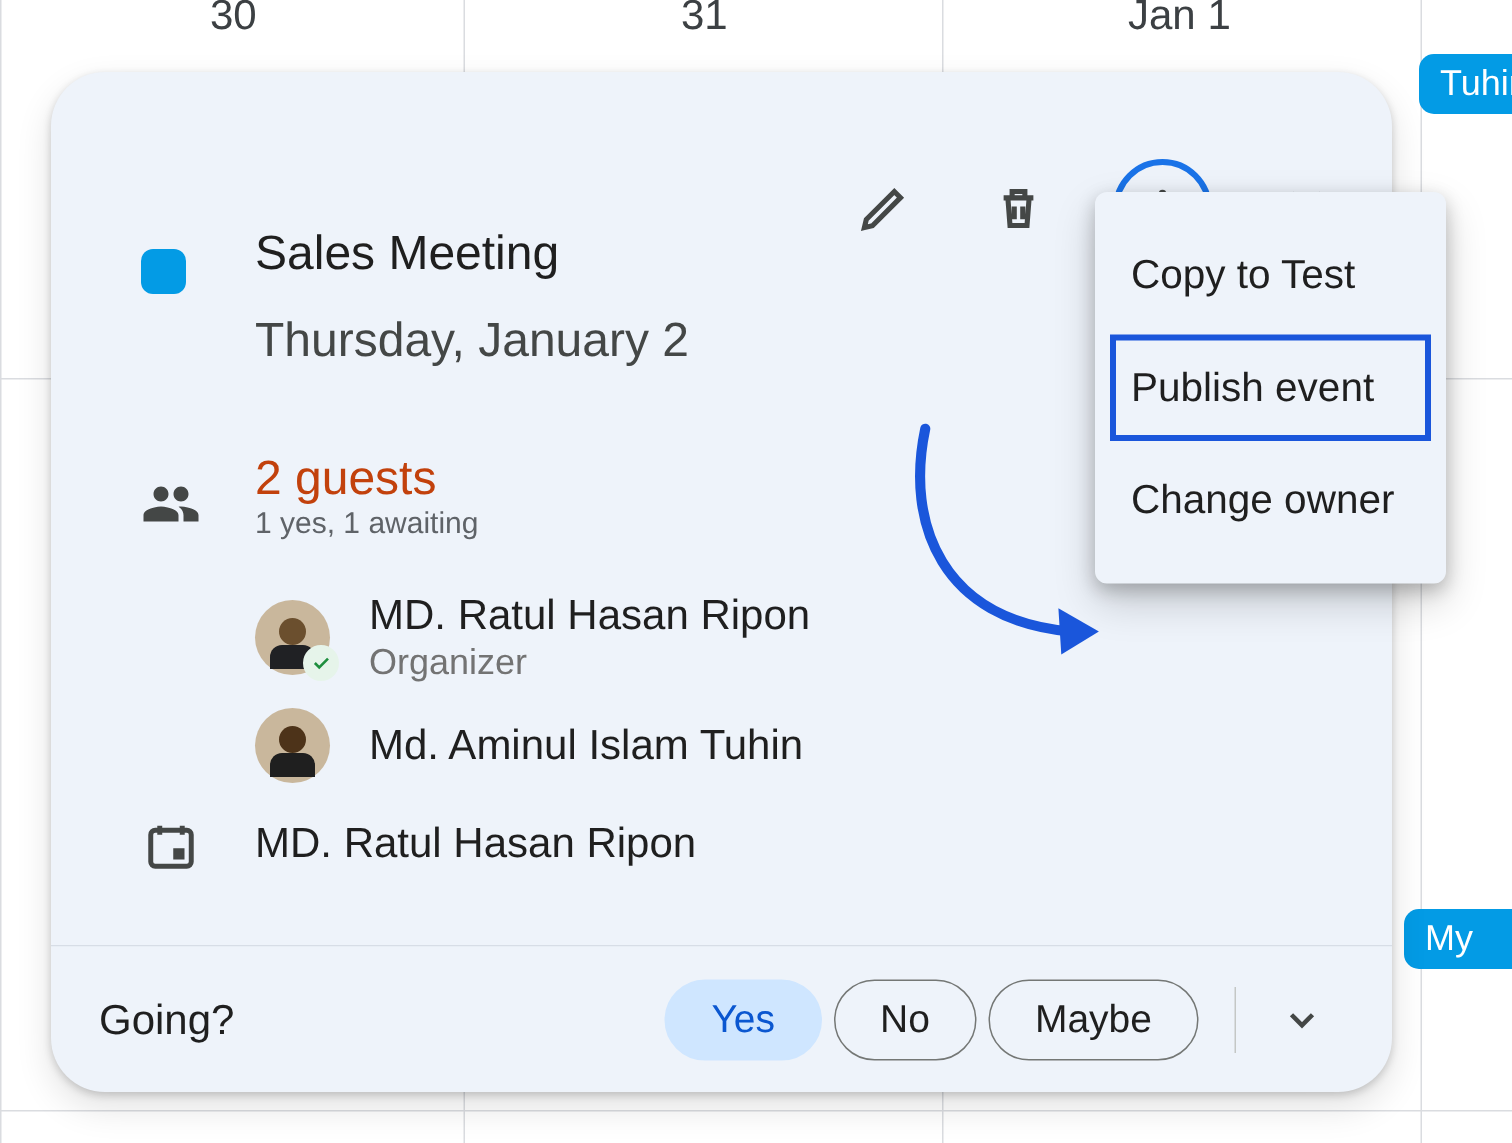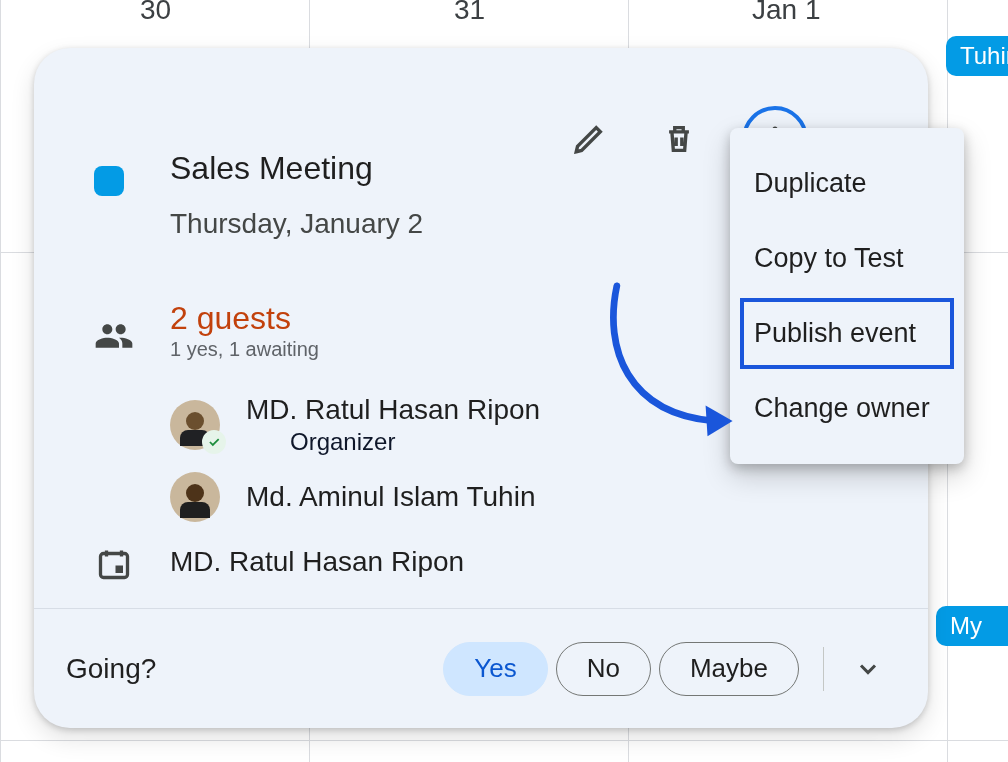--- a/index.html
+++ b/index.html
@@ -40,21 +40,21 @@
   .color-square {
     position: absolute; top: 118px; left: 60px;
     width: 30px; height: 30px; border-radius: 8px; background: #039be5;
   }
   .event-title {
     position: absolute; top: 102px; left: 136px;
     font-size: 32px; font-weight: 400; color: #1f1f1f;
   }
   .event-date {
     position: absolute; top: 160px; left: 136px;
-    font-size: 28px; color: #444746;
+    font-size: 32px; color: #444746;
   }
   .guests-icon {
     position: absolute; top: 268px; left: 60px;
     width: 40px; height: 40px; fill: #444746;
   }
   .guests-count { position: absolute; top: 252px; left: 136px; font-size: 32px; color: #c2410c; }
   .guests-status { position: absolute; top: 290px; left: 136px; font-size: 20px; color: #5f6368; }
   .guest-row { position: absolute; left: 136px; display: flex; align-items: center; }
   .guest-row .avatar {
     width: 50px; height: 50px; border-radius: 50%;
@@ -66,29 +66,29 @@
   .avatar2 { background: #e8eaed; }
   .check-badge {
     position: absolute; right: -6px; bottom: -4px;
     width: 24px; height: 24px; border-radius: 50%;
     background: #e6f4ea; border: 2px solid #e6f4ea;
     display: flex; align-items: center; justify-content: center;
   }
   .check-badge svg { width: 14px; height: 14px; stroke: #1e8e3e; stroke-width: 3; fill: none; }
   .guest-text { margin-left: 26px; }
   .guest-name { font-size: 28px; color: #1f1f1f; }
-  .guest-role { font-size: 24px; color: #0f172a; margin-top: 2px; margin-left: 44px; }
+  .guest-role { font-size: 24px; color: #737373; margin-top: 2px; }
   .calendar-icon {
     position: absolute; top: 498px; left: 62px;
     width: 36px; height: 36px;
   }
   .calendar-owner { position: absolute; top: 498px; left: 136px; font-size: 28px; color: #1f1f1f; }
   
   .footer {
-    position: absolute; left: 0; right: 0; bottom: 0; height: 120px;
+    position: absolute; left: 0; right: 0; bottom: 0; height: 98px;
     border-top: 1px solid #d7dde6;
     border-radius: 0 0 36px 36px;
     display: flex; align-items: center; padding: 0 32px;
   }
   .going-label { font-size: 28px; color: #1f1f1f; flex: 1; }
   .rsvp-group { display: flex; gap: 8px; align-items: center; }
   .rsvp-btn {
     height: 54px; padding: 0 30px; border-radius: 30px;
     border: 1.5px solid #747775; background: transparent;
     font-size: 26px; color: #1f1f1f; display: flex; align-items: center;
@@ -222,21 +222,20 @@
       <div class="caret-btn">
         <svg viewBox="0 0 24 24" width="28" height="28">
             <path d="M6 9l6 6 6-6" fill="none" stroke="#444746" stroke-width="2.6"></path>
           </svg>
       </div>
     </div>
   </div>
 </div>
 
 <div class="menu">
-  <div class="menu-item">Duplicate</div>
   <div class="menu-item">Copy to Test</div>
   <div class="menu-item highlight">Publish event</div>
   <div class="menu-item">Change owner</div>
 </div>
 
 <svg class="arrow" viewBox="0 0 140 170">
   <path d="M18 4 C 4 70, 30 136, 118 144" fill="none" stroke="#1a56db" stroke-width="7" stroke-linecap="round"></path>
   <path d="M138 144 L110 128 L112 160 Z" fill="#1a56db"></path>
 </svg>
 

